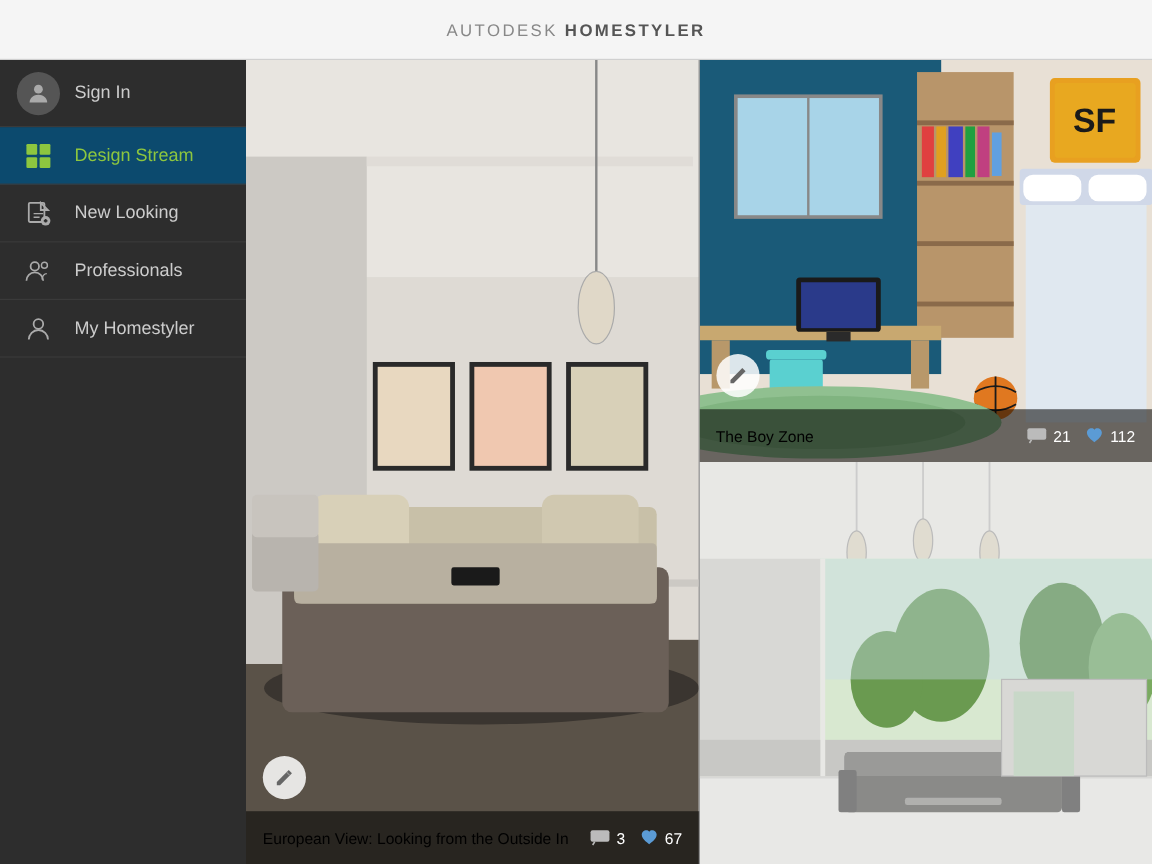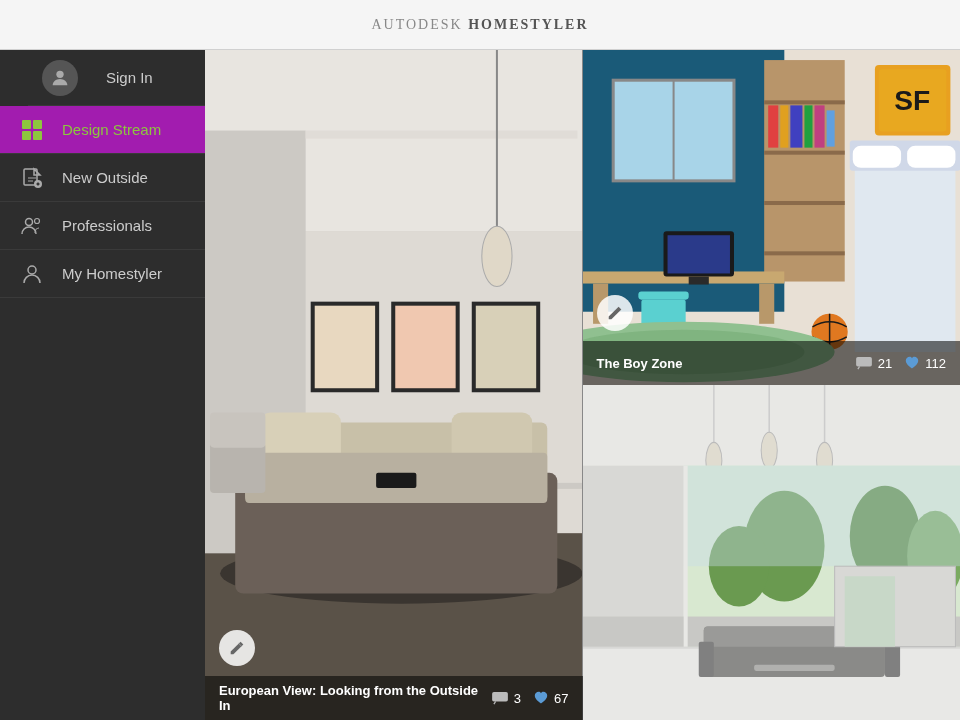--- a/index.html
+++ b/index.html
@@ -21,21 +21,20 @@
       display: flex;
       align-items: center;
       justify-content: center;
       z-index: 100;
     }
     #header .title {
       font-size: 14px;
       letter-spacing: 2px;
       color: #888;
       font-weight: 300;
-      font-family: Liberation Serif, serif;
     }
     #header .title strong {
       color: #555;
       font-weight: 600;
     }
 
     
     #sidebar {
       position: absolute;
       top: 50px;
@@ -55,34 +54,33 @@
       height: 48px;
       cursor: pointer;
       color: #ccc;
       font-size: 15px;
       font-weight: 300;
       gap: 16px;
       border-bottom: 1px solid #3a3a3a;
     }
     .sidebar-item.active {
       color: #8dc63f;
-      background: #a21caf;
+      background: #0c4a6e;
     }
     .sidebar-item.active .sidebar-label { color: #8dc63f; }
 
     
     .sidebar-signin {
       display: flex;
       align-items: center;
       padding: 0 14px;
       height: 56px;
-      gap: 28px;
+      gap: 12px;
       border-bottom: 1px solid #3a3a3a;
       cursor: pointer;
-      margin-left: 28px;
     }
     .avatar-circle {
       width: 36px;
       height: 36px;
       border-radius: 50%;
       background: #555;
       display: flex;
       align-items: center;
       justify-content: center;
       flex-shrink: 0;
@@ -137,23 +135,23 @@
       left: 0;
       right: 0;
       height: 44px;
       background: rgba(0,0,0,0.55);
       display: flex;
       align-items: center;
       padding: 0 14px;
       gap: 8px;
     }
     .card-title {
-      color: #ffffff;
+      color: #000000;
       font-size: 13px;
-      font-weight: 700;
+      font-weight: 400;
       flex: 1;
     }
     .card-stats {
       display: flex;
       align-items: flex-end;
       gap: 12px;
     }
     .stat-group {
       display: flex;
       align-items: center;
@@ -235,21 +233,21 @@
   <div class="sidebar-item">
     <div class="icon-box">
       <svg width="22" height="22" viewBox="0 0 22 22" fill="none">
         <rect x="3" y="2" width="13" height="16" rx="1" stroke="#aaa" stroke-width="1.5" fill="none"></rect>
         <path d="M13 2 L19 8 L13 8 Z" stroke="#aaa" stroke-width="1.5" fill="none"></path>
         <path d="M7 11 h8 M7 14 h5" stroke="#aaa" stroke-width="1.2"></path>
         <circle cx="17" cy="17" r="4" fill="#aaa"></circle>
         <path d="M15.5 17 h3 M17 15.5 v3" stroke="#2d2d2d" stroke-width="1.5"></path>
       </svg>
     </div>
-    <span class="sidebar-label">New Outside</span>
+    <span class="sidebar-label">New Looking</span>
   </div>
 
   <div class="sidebar-item">
     <div class="icon-box">
       <svg width="22" height="22" viewBox="0 0 22 22" fill="none">
         <circle cx="8" cy="7" r="3.5" stroke="#aaa" stroke-width="1.5" fill="none"></circle>
         <path d="M1 19c0-3.9 3.1-7 7-7s7 3.1 7 7" stroke="#aaa" stroke-width="1.5" fill="none"></path>
         <circle cx="16" cy="6" r="2.5" stroke="#aaa" stroke-width="1.2" fill="none"></circle>
         <path d="M14 18c0-2.8 1.8-5 4-5" stroke="#aaa" stroke-width="1.2" fill="none"></path>
       </svg>

